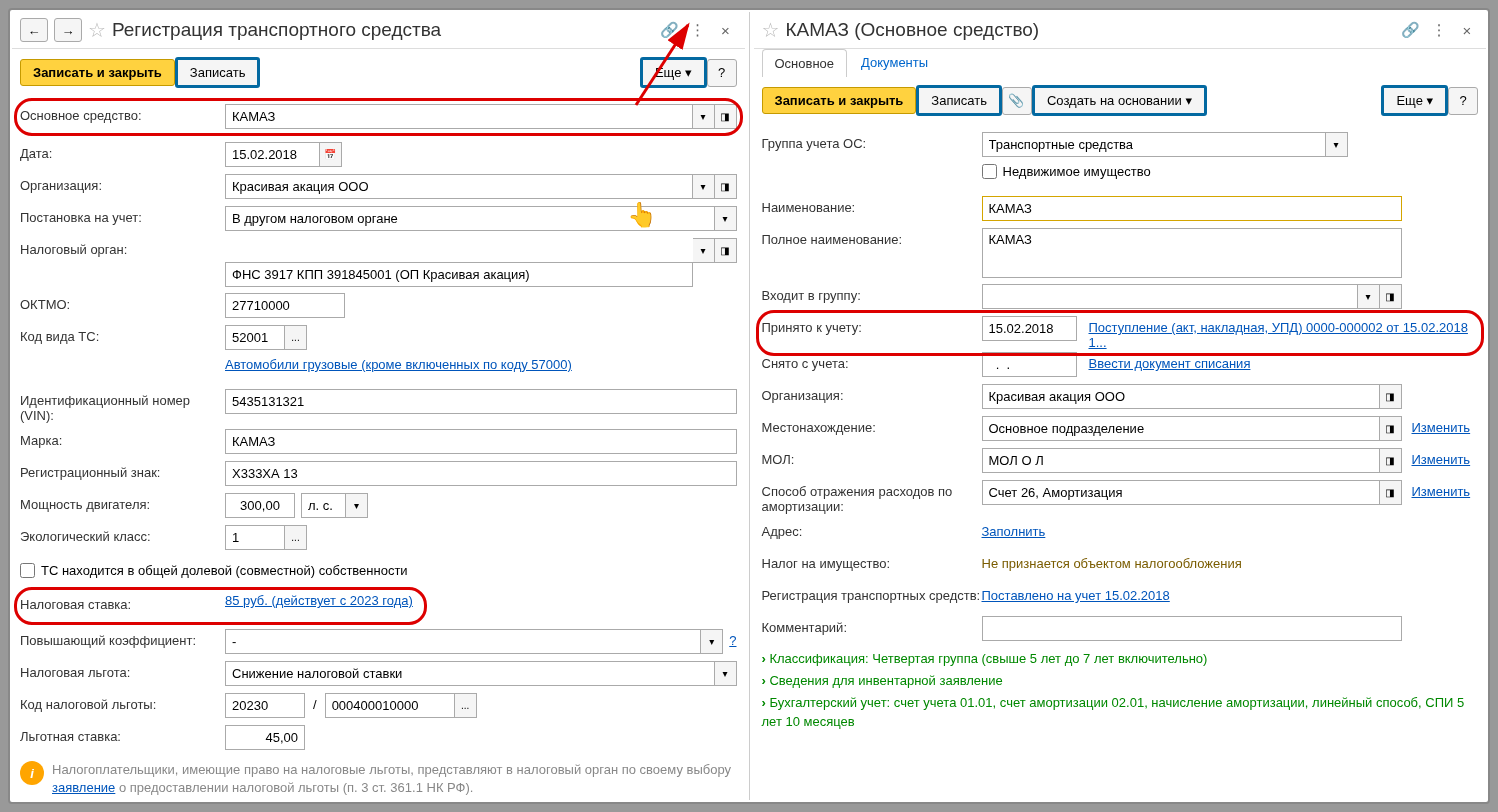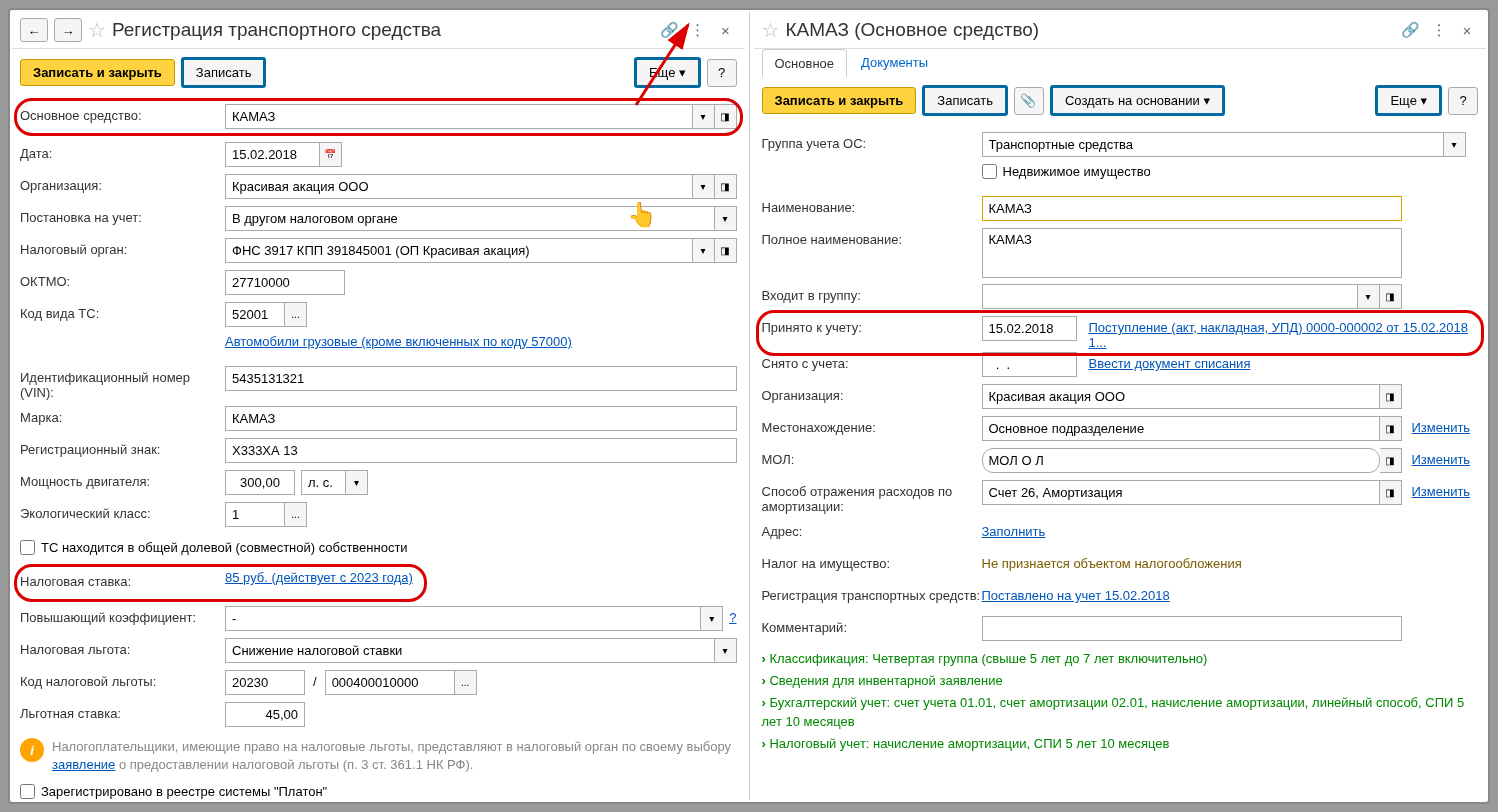--- a/index.html
+++ b/index.html
@@ -4,21 +4,21 @@
 <style>
 *{box-sizing:border-box;margin:0;padding:0;font-family:Arial,sans-serif;font-size:13px}
 body{background:#999;padding:8px}
 .app{display:flex;gap:4px;background:#fff;border:2px solid #888;border-radius:4px;padding:2px;height:796px}
 .pane{flex:1;background:#fff;overflow:hidden;display:flex;flex-direction:column;min-width:0}
 .hdr{display:flex;align-items:center;gap:6px;padding:6px 8px;border-bottom:1px solid #ddd}
 .nav-btn{width:28px;height:24px;border:1px solid #aaa;background:#f5f5f5;border-radius:3px;display:flex;align-items:center;justify-content:center;cursor:pointer}
 .star{font-size:20px;color:#bbb;cursor:pointer}
 .title{font-size:19px;color:#333;flex:1;white-space:nowrap;overflow:hidden}
 .hdr-ic{width:22px;height:22px;display:flex;align-items:center;justify-content:center;color:#666;cursor:pointer;font-size:15px}
-.toolbar{display:flex;gap:6px;padding:8px;align-items:center}
+.toolbar{display:flex;padding:8px;align-items:center}
 .btn-primary{background:#ffd23f;border:1px solid #c59a00;padding:5px 12px;font-weight:bold;border-radius:3px;cursor:pointer}
 .btn{background:#f5f5f5;border:3px solid #0369a1;padding:5px 12px;border-radius:3px;cursor:pointer}
 .btn-sq{background:#f5f5f5;border:1px solid #aaa;width:30px;height:28px;border-radius:3px;cursor:pointer;display:flex;align-items:center;justify-content:center}
 .spacer{flex:1}
 .tabs{display:flex;gap:2px;padding:0 8px}
 .tab{padding:6px 12px;cursor:pointer;color:#0066cc;}
 .tab.active{background:#fff;border:1px solid #ccc;border-bottom:none;border-radius:4px 4px 0 0;color:#333;text-decoration:none}
 .body{padding:8px;overflow-y:auto;flex:1}
 .row{display:flex;align-items:flex-start;margin-bottom:6px;min-height:26px}
 .lbl{width:205px;padding-top:4px;color:#333;flex-shrink:0}
@@ -101,21 +101,21 @@
         <div class="lbl">Постановка на учет:</div>
         <div class="inp-grp" style="flex:1">
           <input class="inp" style="flex: 1 1 0%;" value="В другом налоговом органе">
           <div class="sel-btn">▾</div>
         </div>
       </div>
 
       <div class="row">
         <div class="lbl">Налоговый орган:</div>
         <div class="inp-grp" style="flex:1">
-          <input class="inp" style="flex: 1 1 0%;" value="ФНС 3917 КПП 391845001 (ОП Красивая акация)">
+          <input class="inp" style="flex: 1 1 0%; margin-top: 24px;" value="ФНС 3917 КПП 391845001 (ОП Красивая акация)">
           <div class="sel-btn">▾</div>
           <div class="sel-btn">◨</div>
         </div>
       </div>
 
       <div class="row">
         <div class="lbl">ОКТМО:</div>
         <input class="inp" style="width: 120px;" value="27710000">
       </div>
 
@@ -249,21 +249,21 @@
       <button class="btn-sq">📎</button>
       <button class="btn"><span>Создать на основании</span> ▾</button>
       <div class="spacer"></div>
       <button class="btn"><span>Еще</span> ▾</button>
       <button class="btn-sq">?</button>
     </div>
     <div class="body">
 
       <div class="row">
         <div class="lbl-r">Группа учета ОС:</div>
-        <div class="inp-grp" style="width:484px">
+        <div class="inp-grp" style="width:366px">
           <input class="inp" style="flex: 1 1 0%;" value="Транспортные средства">
           <div class="sel-btn">▾</div>
         </div>
       </div>
 
       <div class="row">
         <div class="lbl-r"></div>
         <div class="chk">
           <input type="checkbox" style="">
           <span>Недвижимое имущество</span>
@@ -314,21 +314,21 @@
         <div class="inp-grp" style="width:420px">
           <input class="inp" style="flex: 1 1 0%;" value="Основное подразделение">
           <div class="sel-btn">◨</div>
         </div>
         <span class="link" style="margin-left:10px;padding-top:4px">Изменить</span>
       </div>
 
       <div class="row">
         <div class="lbl-r">МОЛ:</div>
         <div class="inp-grp" style="width:420px">
-          <input class="inp" style="flex: 1 1 0%; border-radius: 11px;" value="МОЛ О Л">
+          <input class="inp" style="flex: 1 1 0%;" value="МОЛ О Л">
           <div class="sel-btn">◨</div>
         </div>
         <span class="link" style="margin-left:10px;padding-top:4px">Изменить</span>
       </div>
 
       <div class="row">
         <div class="lbl-r">Способ отражения расходов по амортизации:</div>
         <div class="inp-grp" style="width:420px">
           <input class="inp" style="flex: 1 1 0%;" value="Счет 26, Амортизация">
           <div class="sel-btn">◨</div>
@@ -352,17 +352,16 @@
       </div>
 
       <div class="row">
         <div class="lbl-r">Комментарий:</div>
         <input class="inp" style="width: 420px;">
       </div>
 
       <div class="expand"><span class="green-txt" style="padding-left:0">Классификация: Четвертая группа (свыше 5 лет до 7 лет включительно)</span></div>
       <div class="expand"><span class="green-txt" style="padding-left:0">Сведения для инвентарной заявление</span></div>
       <div class="expand"><span class="green-txt" style="padding-left:0">Бухгалтерский учет: счет учета 01.01, счет амортизации 02.01, начисление амортизации, линейный способ, СПИ 5 лет 10 месяцев</span></div>
-      <div class="expand"><span class="green-txt" style="padding-left:0">Налоговый учет: начисление амортизации, СПИ 5 лет 10 месяцев</span></div>
 
     </div>
   </div>
 </div>
 
 </body></html>

